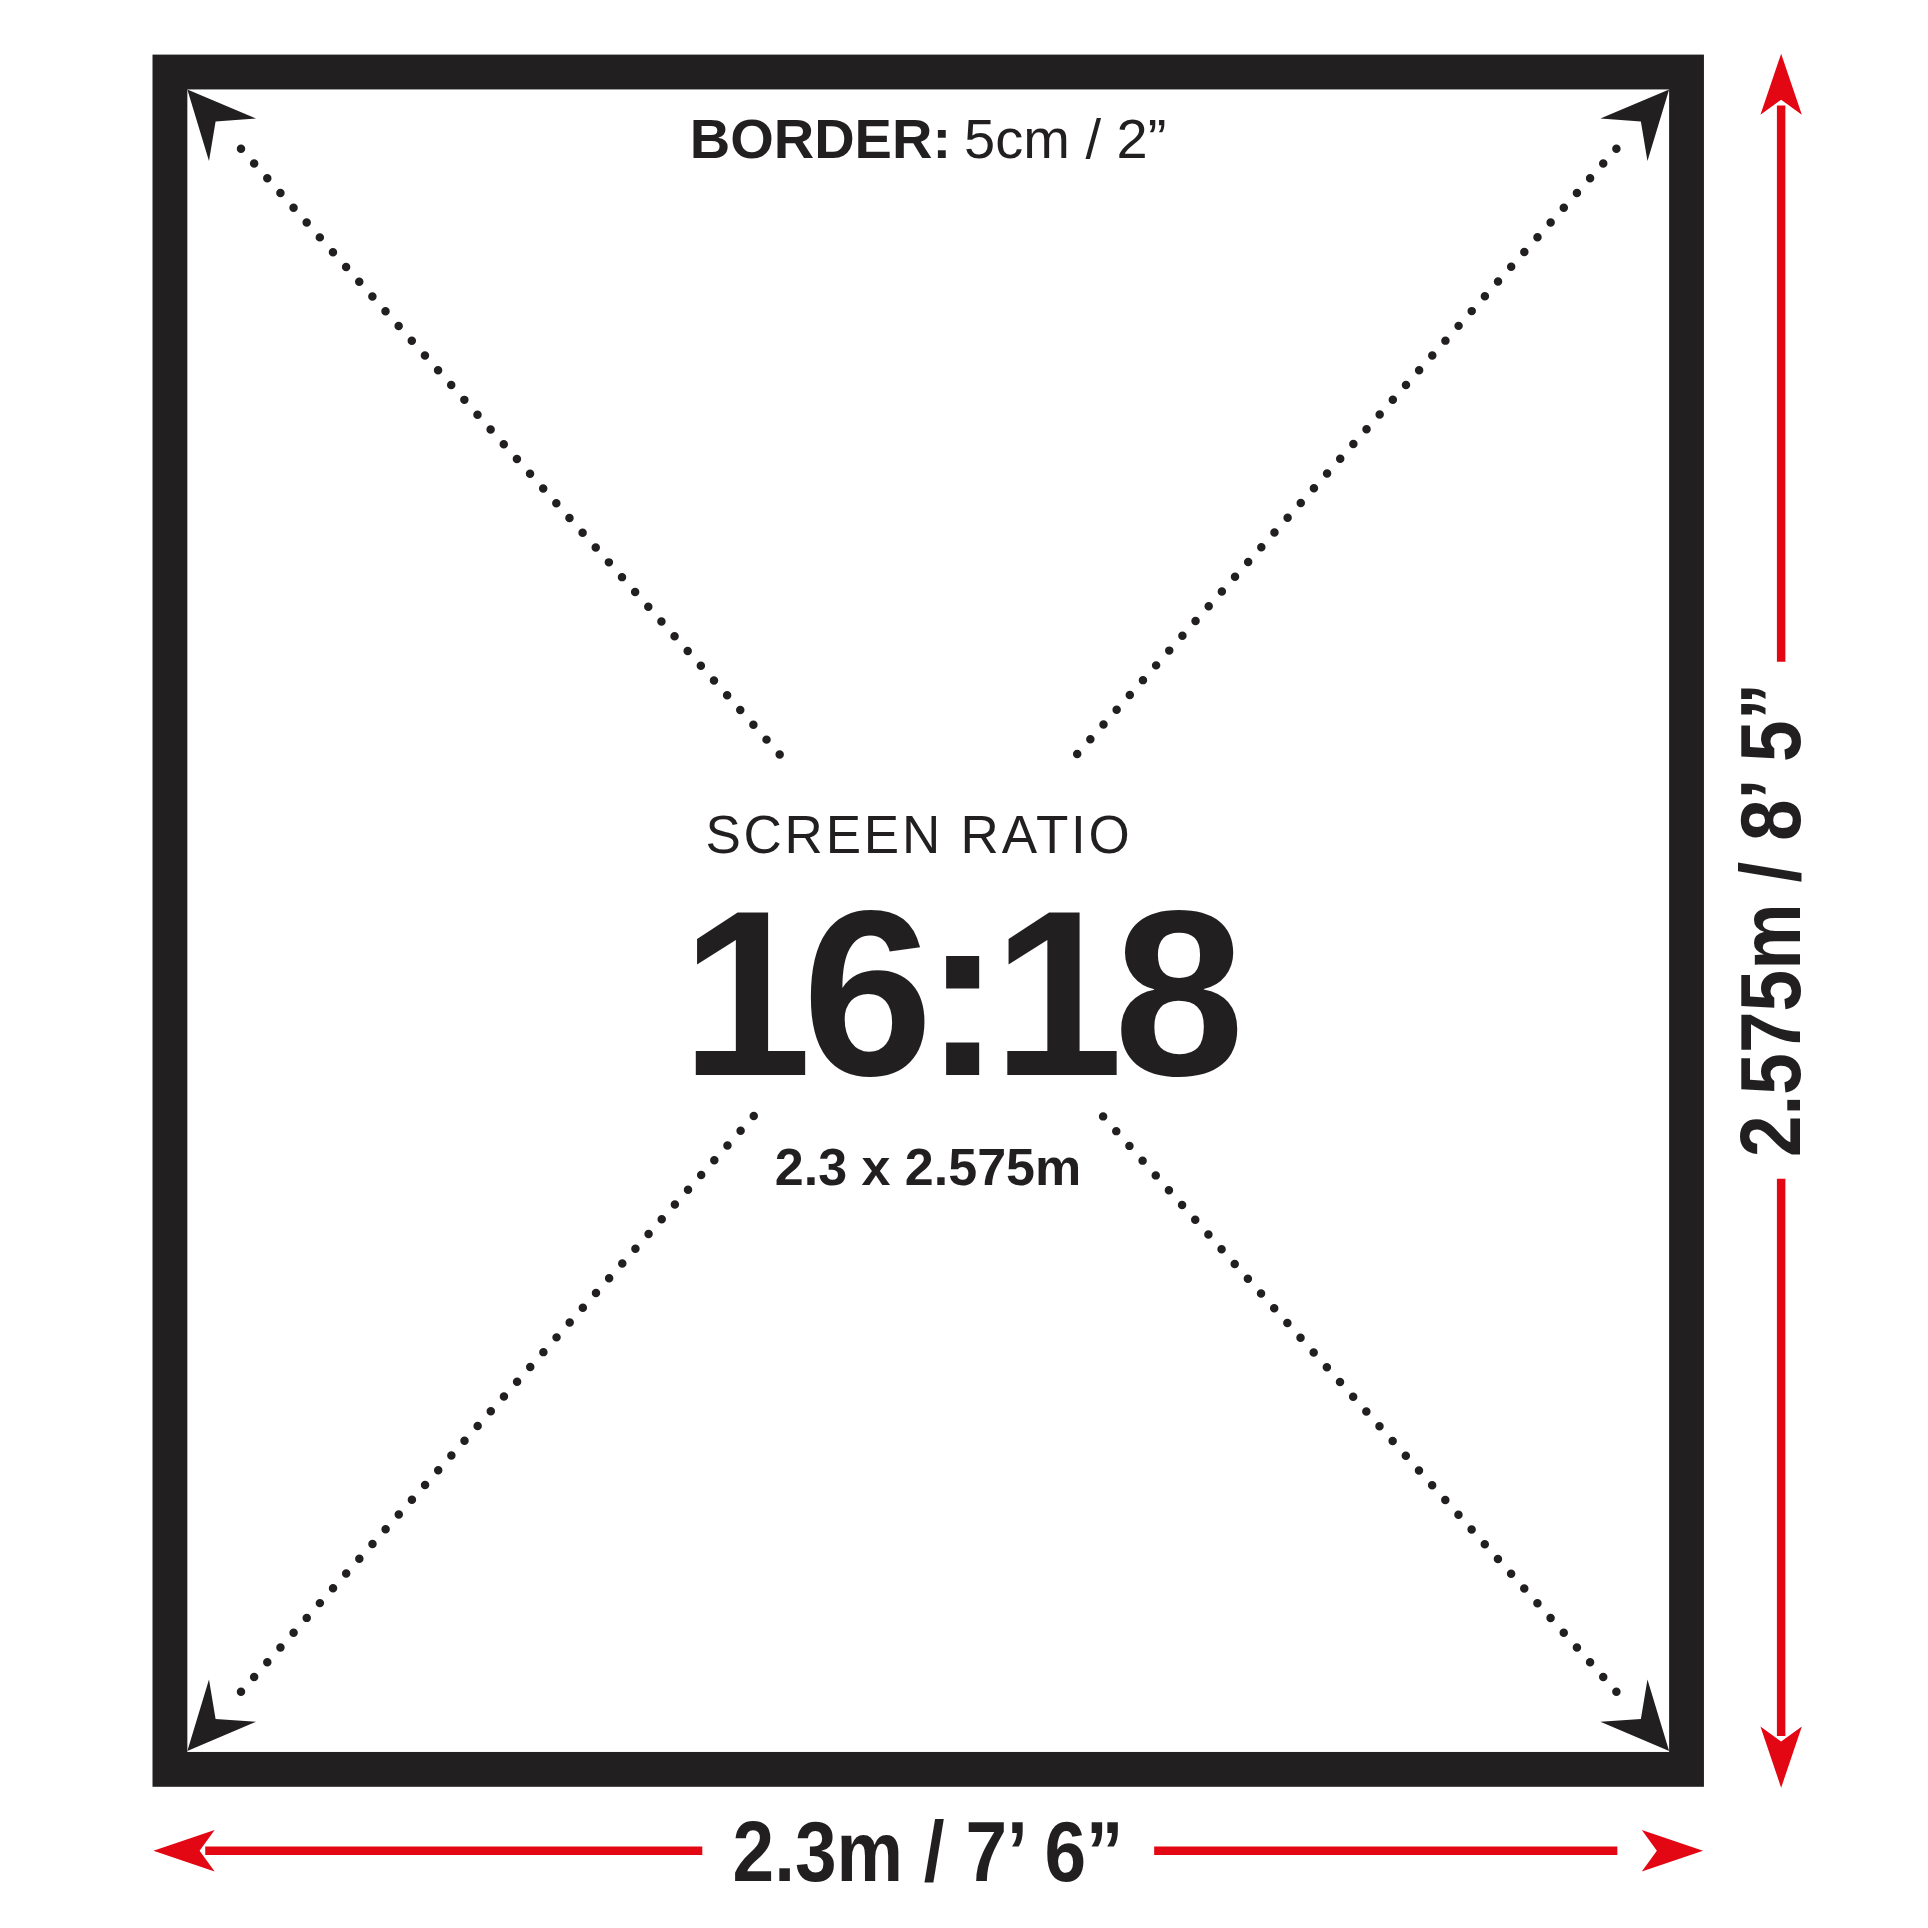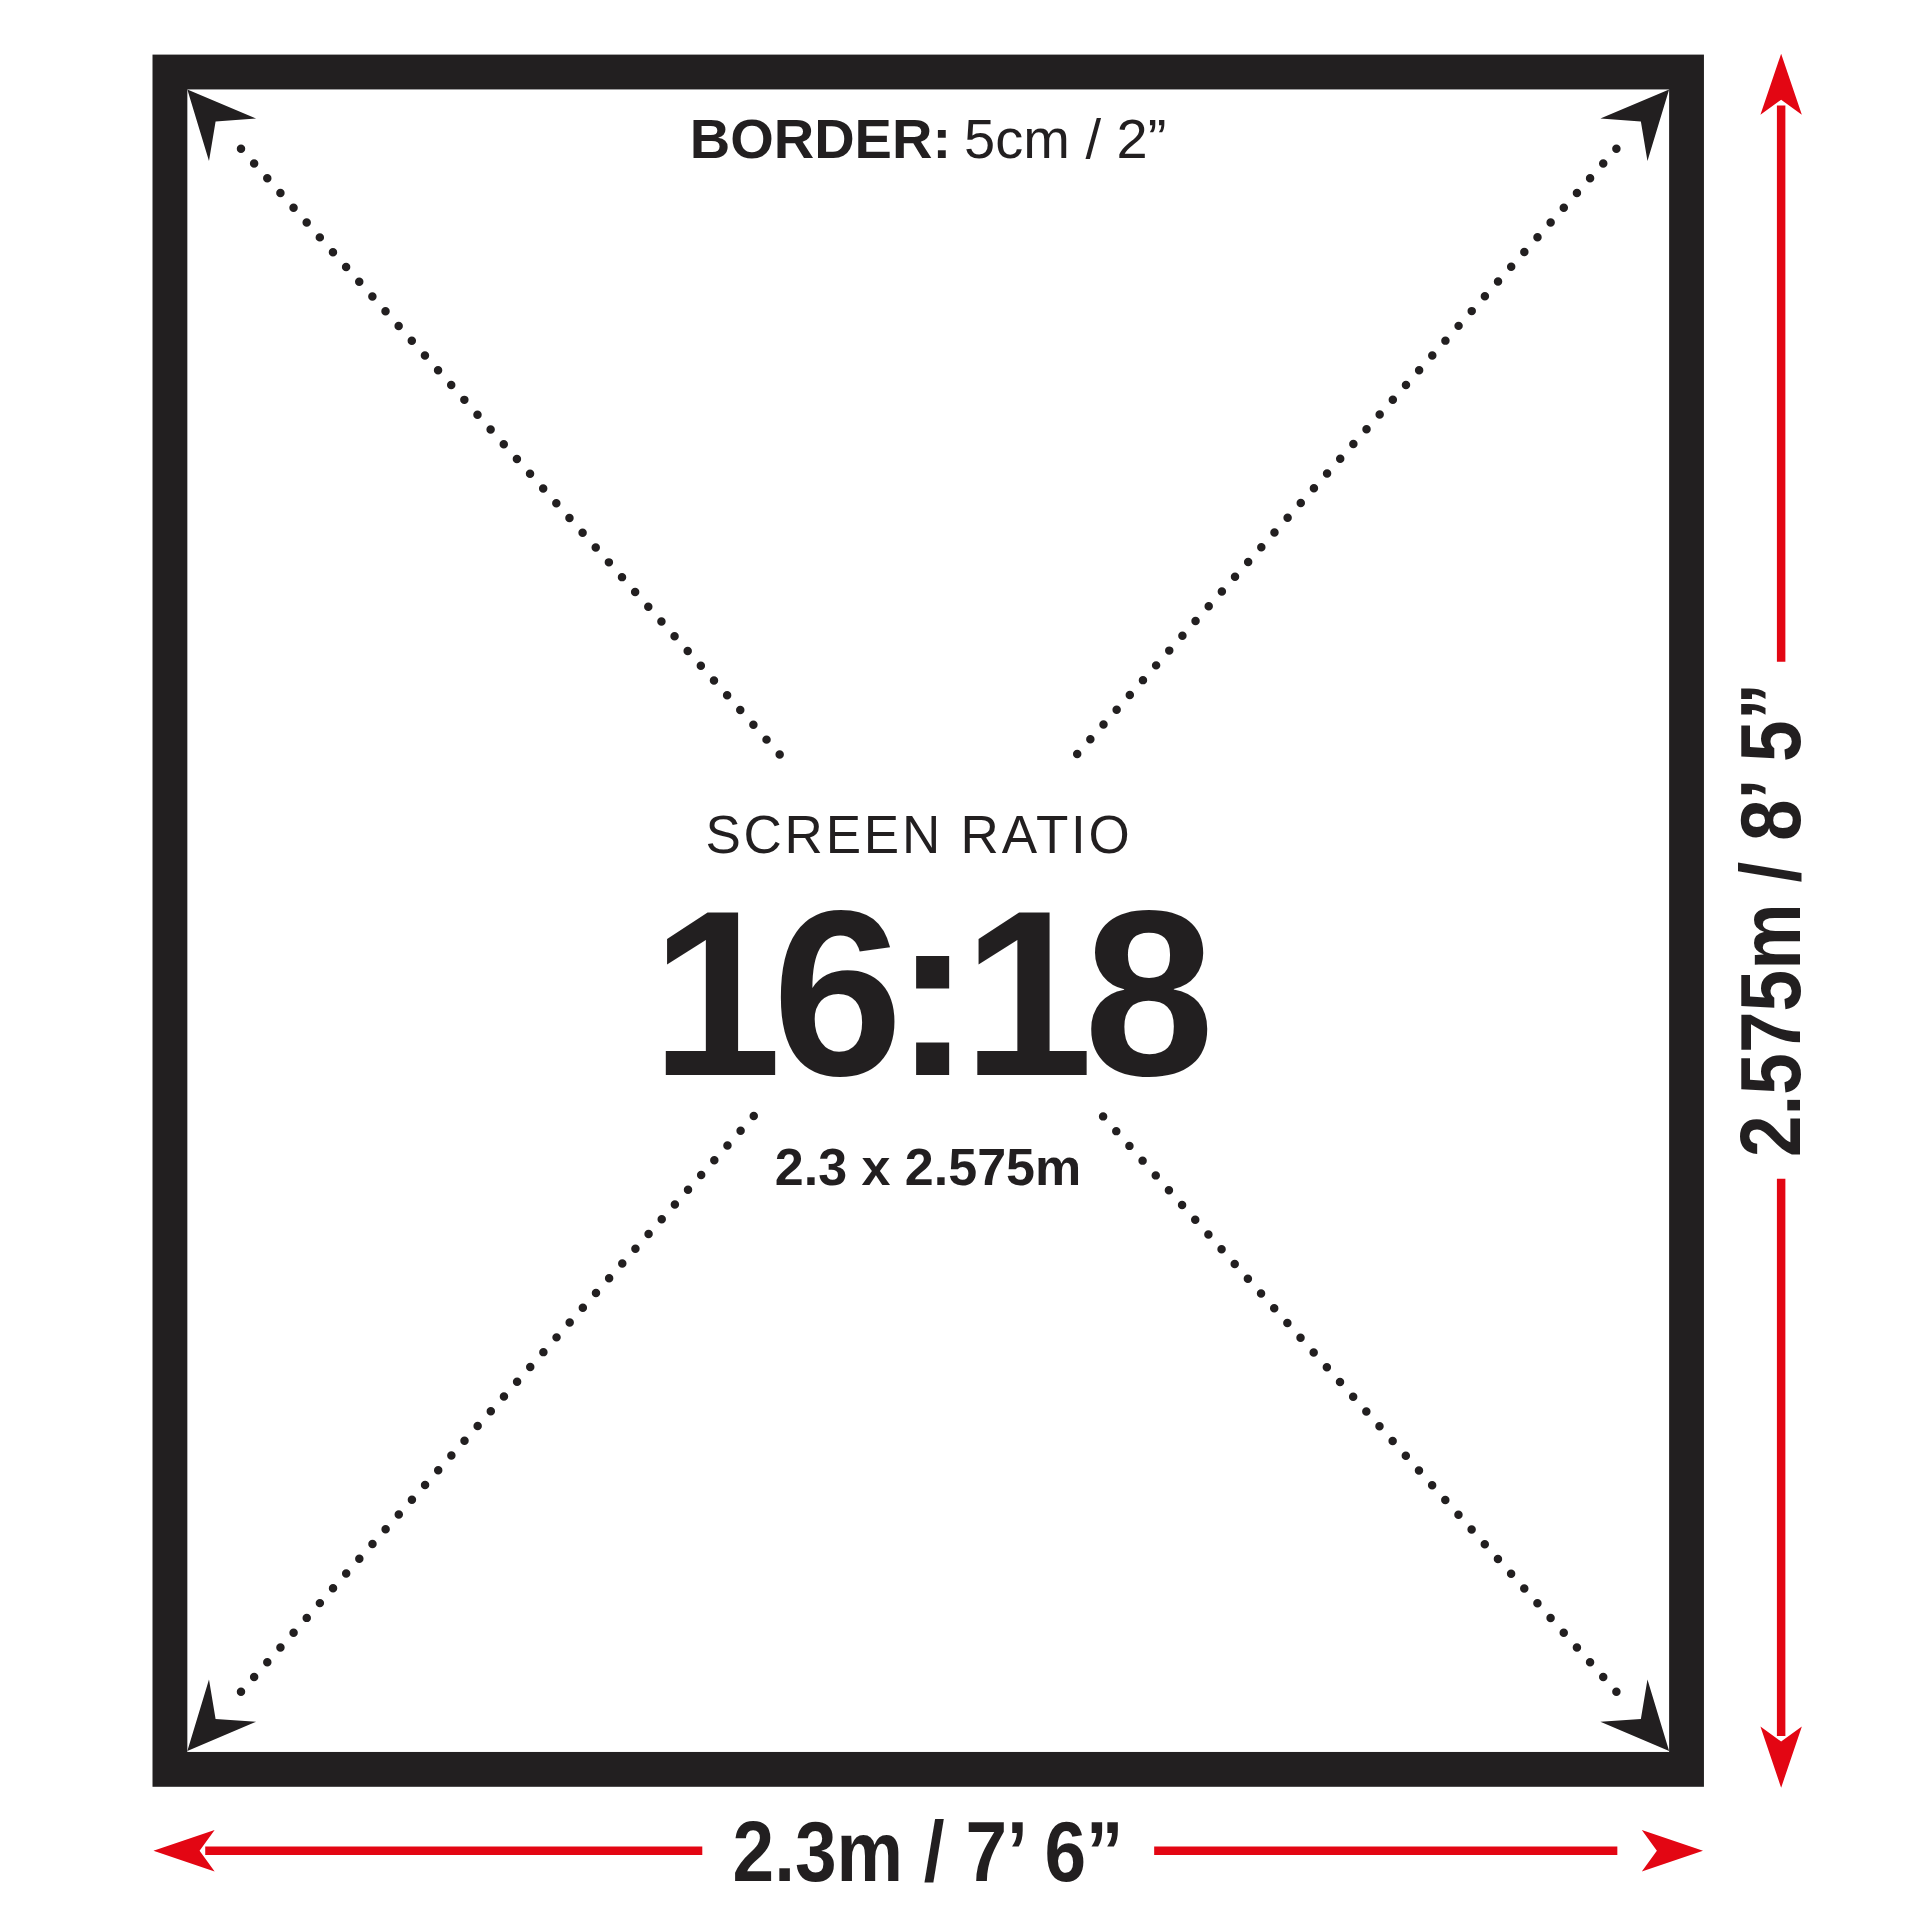--- a/index.html
+++ b/index.html
@@ -41,21 +41,21 @@
   }
   .txt-border .lbl { font-weight: 700; }
   .txt-border .val { margin-left: 13px; }
   .txt-title {
     left: 919px; top: 808px;
     font-size: 53px;
     font-weight: 400;
     letter-spacing: 2.8px;
   }
   .txt-ratio {
-    left: 928px; top: 876px;
+    left: 958px; top: 876px;
     font-size: 235px;
     font-weight: 700;
     letter-spacing: -9.4px;
   }
   .txt-metric {
     left: 928px; top: 1141px;
     font-size: 52px;
     font-weight: 700;
   }
   .txt-imperial {

